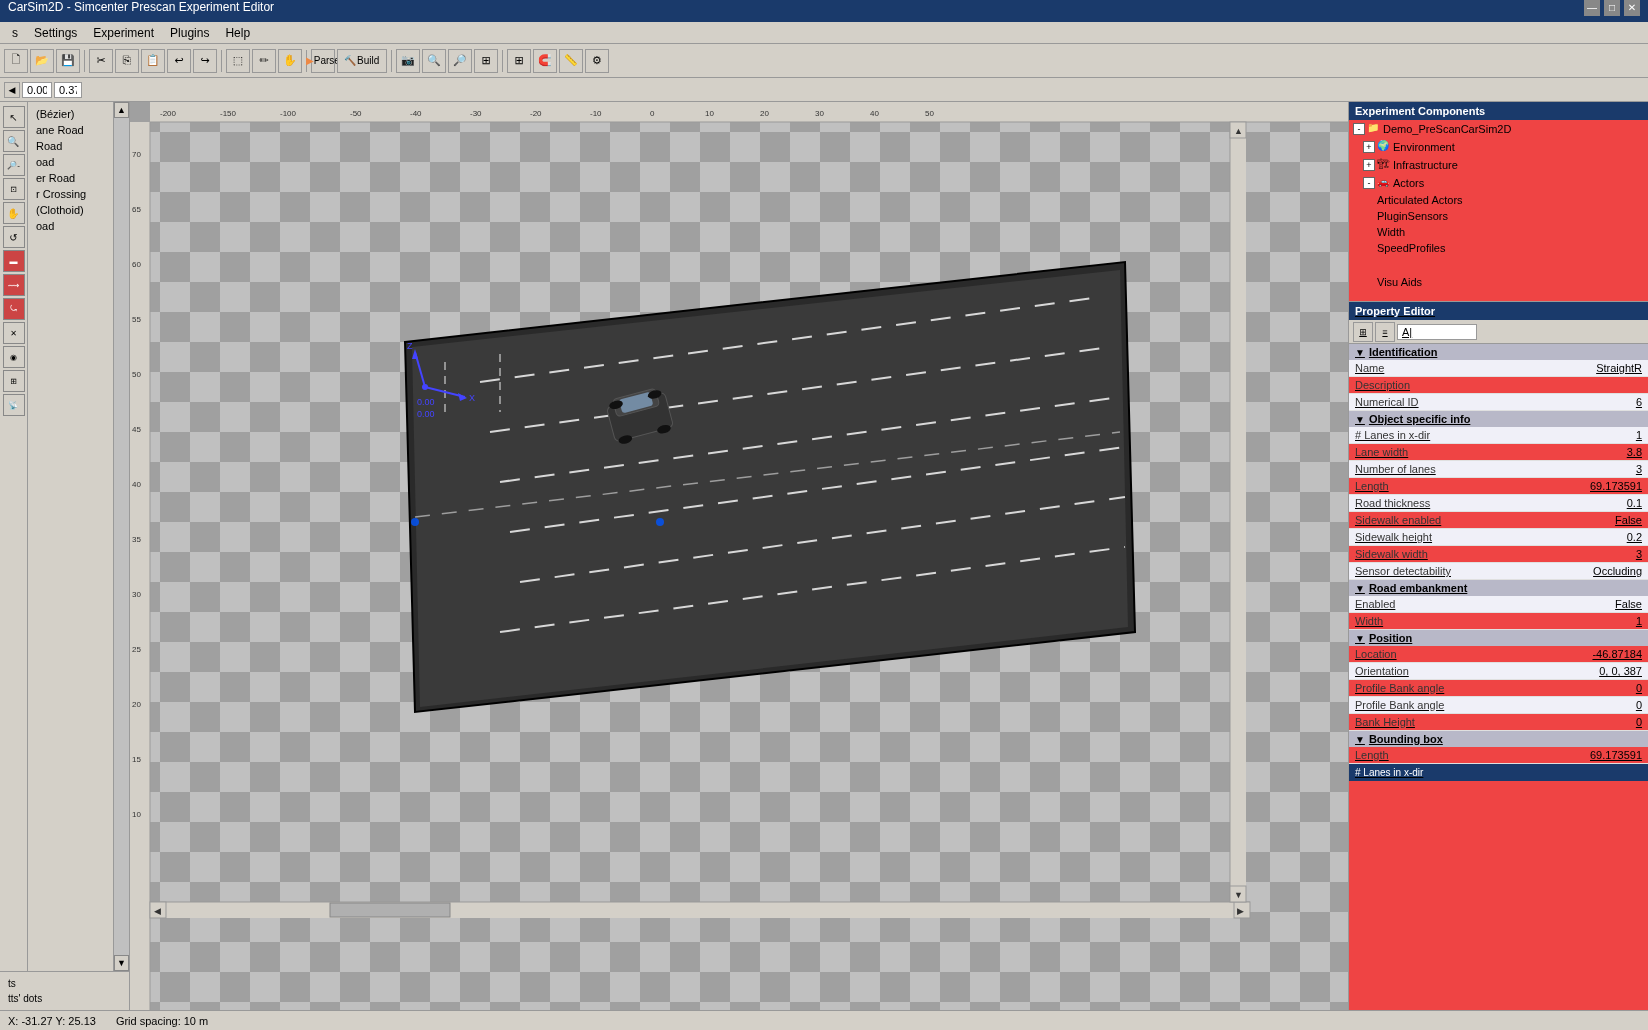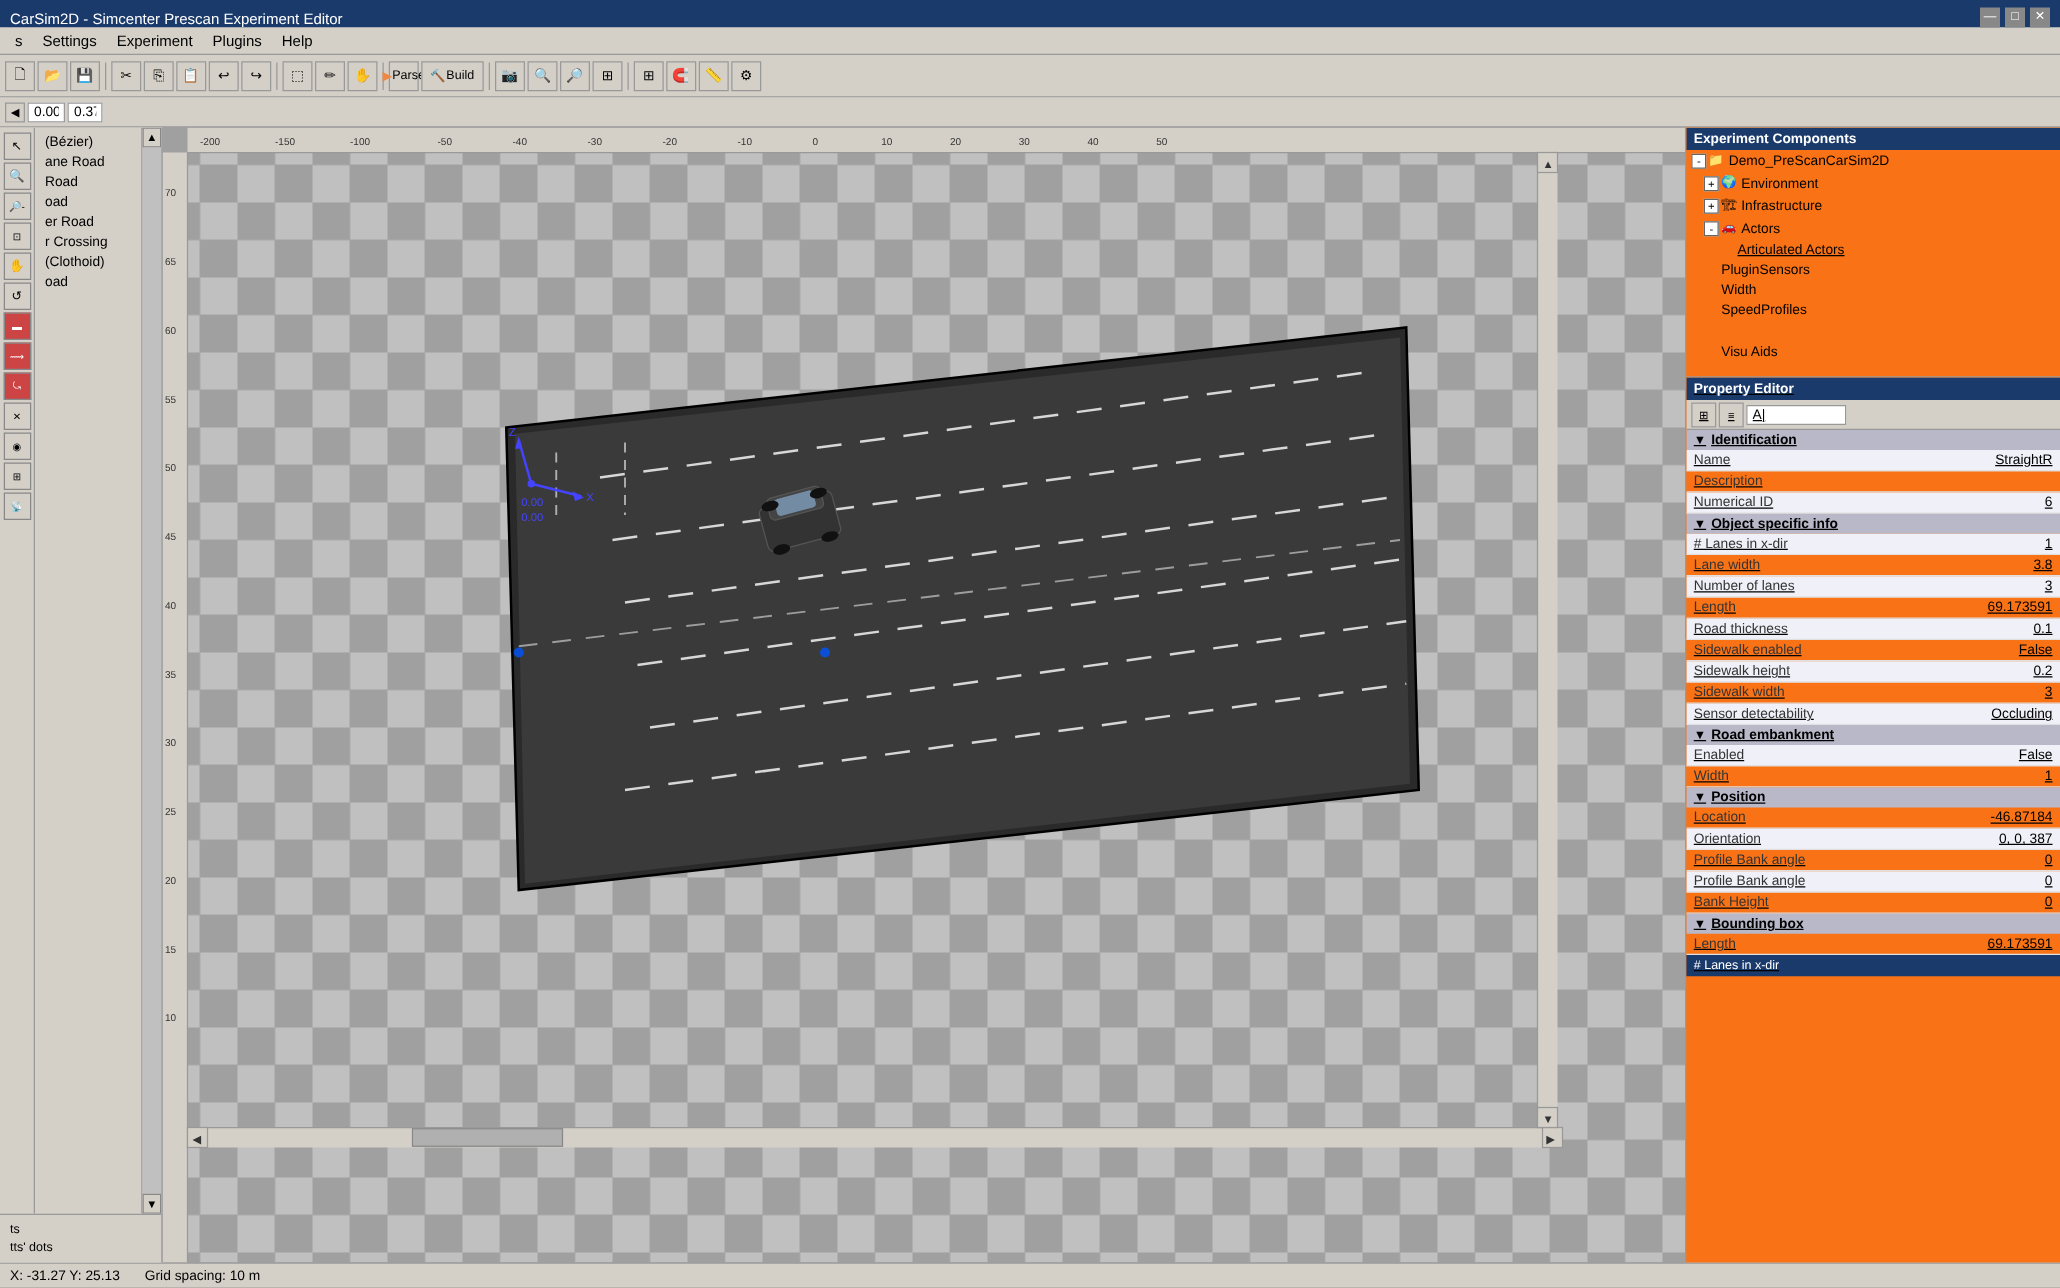--- a/index.html
+++ b/index.html
@@ -4,21 +4,21 @@
   <style>
     * { margin: 0; padding: 0; box-sizing: border-box; }
     body { width: 1648px; height: 1030px; overflow: hidden; font-family: 'Segoe UI', Arial, sans-serif; font-size: 12px; background: #d4d0c8; }
 
     
     #titlebar {
       background: #1a3a6b;
       color: white;
       height: 22px;
       display: flex;
-      align-items: flex-end;
+      align-items: flex-start;
       padding: 0 8px;
       font-size: 12px;
     }
     #titlebar-controls {
       margin-left: auto;
       display: flex;
       gap: 4px;
     }
     #titlebar-controls span {
       width: 16px; height: 16px;
@@ -143,21 +143,21 @@
     #canvas-bg {
       width: 100%;
       height: 100%;
       position: absolute;
       top: 0; left: 0;
     }
 
     
     #right-panel {
       width: 300px;
-      background: #f97316;
+      background: #ef4444;
       border-left: 1px solid #999;
       display: flex;
       flex-direction: column;
       overflow: hidden;
     }
     #experiment-components {
       height: 200px;
       border-bottom: 1px solid #999;
       overflow: hidden;
     }
@@ -501,21 +501,21 @@
         <div class="tree-item" style="padding-left:14px;">
           <span class="tree-expand">+</span>
           <span class="tree-icon">🏗</span>
           <span>Infrastructure</span>
         </div>
         <div class="tree-item" style="padding-left:14px;">
           <span class="tree-expand">-</span>
           <span class="tree-icon">🚗</span>
           <span>Actors</span>
         </div>
-        <div class="tree-item" style="padding-left:41px;text-decoration:underline;">
+        <div class="tree-item" style="padding-left:28px;">
           <span>Articulated Actors</span>
         </div>
         <div class="tree-item" style="padding-left:28px;">
           <span>PluginSensors</span>
         </div>
         <div class="tree-item" style="padding-left:28px;">
           <span>Width</span>
         </div>
         <div class="tree-item" style="padding-left:28px;">
           <span>SpeedProfiles</span>

